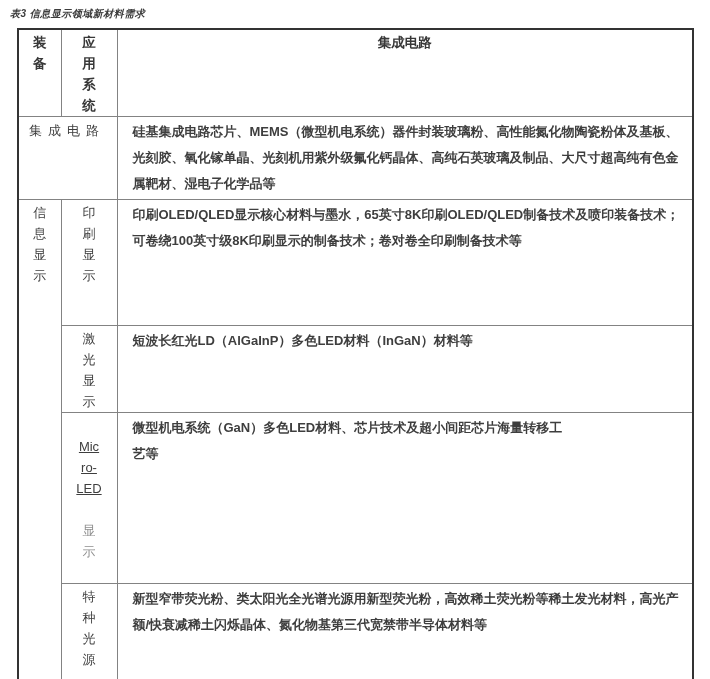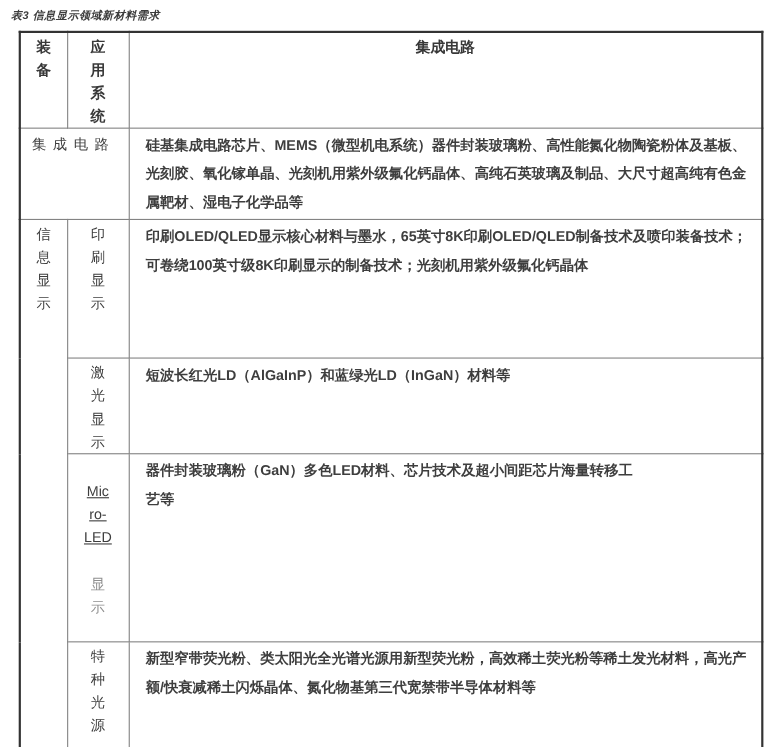--- a/index.html
+++ b/index.html
@@ -115,40 +115,40 @@
     <tr style="height:126px;">
       <td class="vlabel" rowspan="4">信
 息
 显
 示</td>
       <td class="vlabel">印
 刷
 显
 示</td>
       <td class="demand">印刷OLED/QLED显示核心材料与墨水，65英寸8K印刷OLED/QLED制备技术及喷印装备技术；
-可卷绕100英寸级8K印刷显示的制备技术；光刻机用紫外级氟化钙晶体</td>
+可卷绕100英寸级8K印刷显示的制备技术；卷对卷全印刷制备技术等</td>
     </tr>
 
     <tr style="height:86px;">
       <td class="vlabel">激
 光
 显
 示</td>
-      <td class="demand">短波长红光LD（AlGaInP）和蓝绿光LD（InGaN）材料等</td>
+      <td class="demand">短波长红光LD（AlGaInP）多色LED材料（InGaN）材料等</td>
     </tr>
 
     <tr style="height:125px;">
       <td class="vlabel">
         <span class="label-latin">Mic
 ro-
 LED</span>
         <span class="label-cjk">显
 示</span>
       </td>
-      <td class="demand">器件封装玻璃粉（GaN）多色LED材料、芯片技术及超小间距芯片海量转移工
+      <td class="demand">微型机电系统（GaN）多色LED材料、芯片技术及超小间距芯片海量转移工
 艺等</td>
     </tr>
 
     <tr style="height:128px;">
       <td class="vlabel">特
 种
 光
 源</td>
       <td class="demand">新型窄带荧光粉、类太阳光全光谱光源用新型荧光粉，高效稀土荧光粉等稀土发光材料，高光产
 额/快衰减稀土闪烁晶体、氮化物基第三代宽禁带半导体材料等</td>

